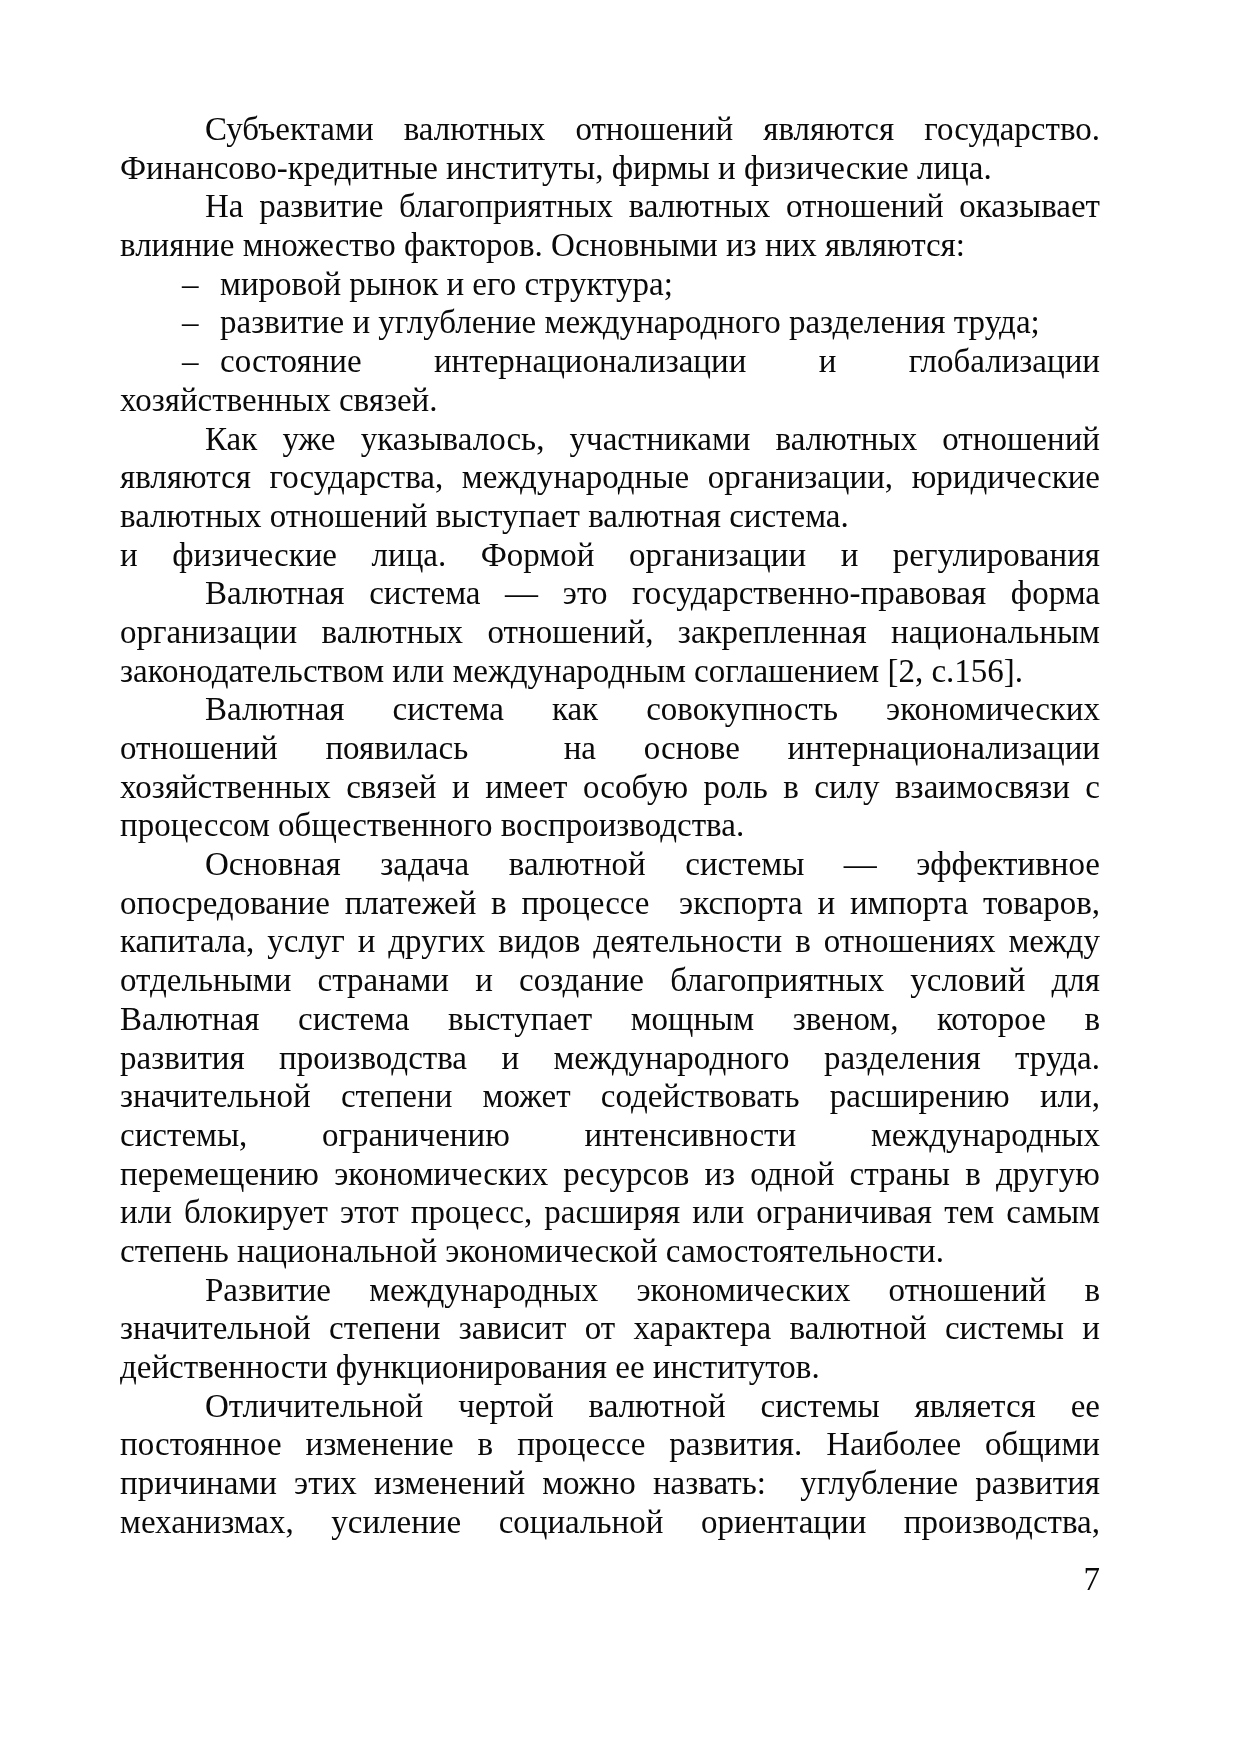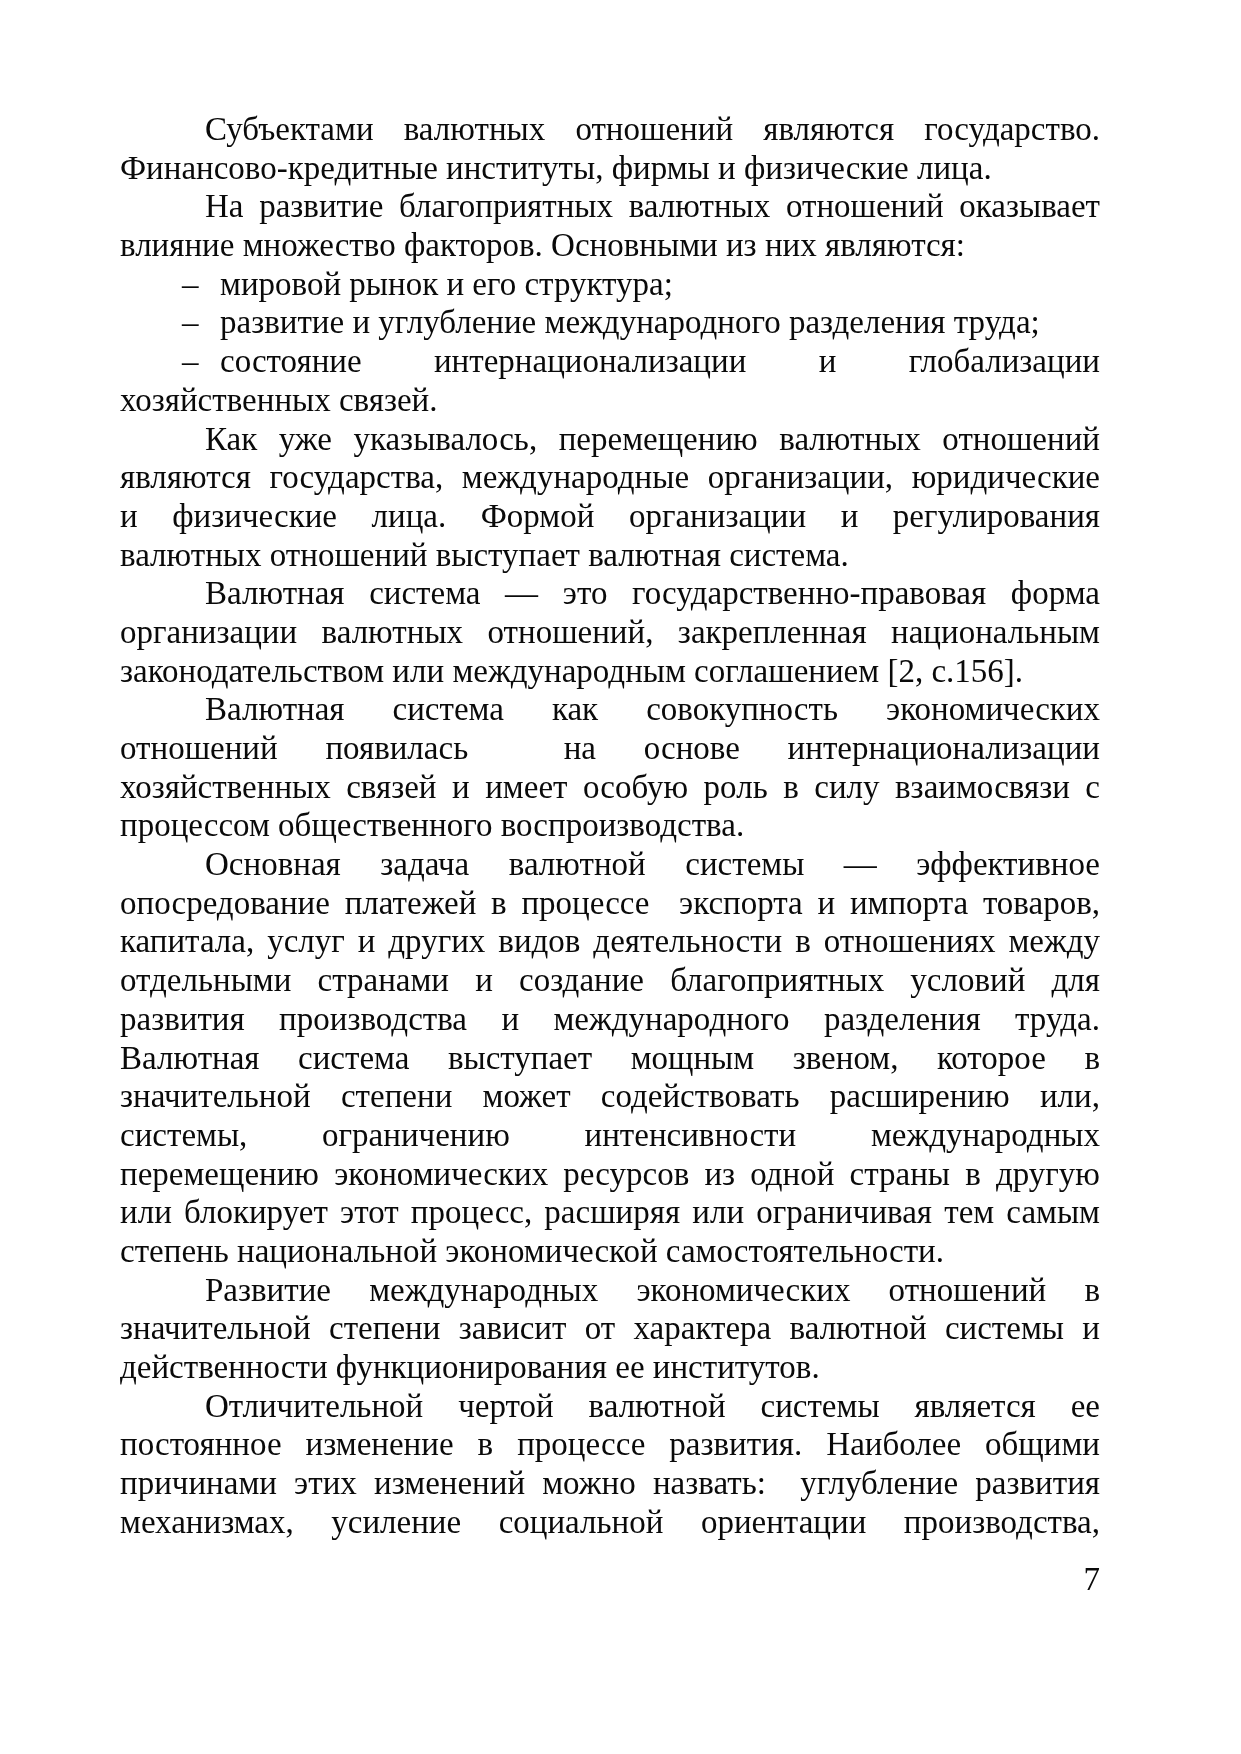--- a/index.html
+++ b/index.html
@@ -58,37 +58,37 @@
 <div class="page">
   <div class="text-block">
       <div class="line j indent">Субъектами валютных отношений являются государство.</div>
       <div class="line">Финансово-кредитные институты, фирмы и физические лица.</div>
       <div class="line j indent">На развитие благоприятных валютных отношений оказывает</div>
       <div class="line">влияние множество факторов. Основными из них являются:</div>
       <div class="line bullettext"><span class="dash">–</span><span>мировой рынок и его структура;</span></div>
       <div class="line bullettext"><span class="dash">–</span><span>развитие и углубление международного разделения труда;</span></div>
       <div class="line j bullettext"><span class="dash">–</span><span>состояние интернационализации и глобализации</span></div>
       <div class="line">хозяйственных связей.</div>
-      <div class="line j indent">Как уже указывалось, перемещению валютных отношений</div>
+      <div class="line j indent">Как уже указывалось, участниками валютных отношений</div>
       <div class="line j">являются государства, международные организации, юридические</div>
+      <div class="line">валютных отношений выступает валютная система.</div>
       <div class="line j">и физические лица. Формой организации и регулирования</div>
-      <div class="line">валютных отношений выступает валютная система.</div>
       <div class="line j indent">Валютная система — это государственно-правовая форма</div>
       <div class="line j">организации валютных отношений, закрепленная национальным</div>
       <div class="line">законодательством или международным соглашением [2, с.156].</div>
       <div class="line j indent">Валютная система как совокупность экономических</div>
       <div class="line j">отношений появилась &nbsp;на основе интернационализации</div>
       <div class="line j">хозяйственных связей и имеет особую роль в силу взаимосвязи с</div>
       <div class="line">процессом общественного воспроизводства.</div>
       <div class="line j indent">Основная задача валютной системы — эффективное</div>
       <div class="line j">опосредование платежей в процессе &nbsp;экспорта и импорта товаров,</div>
       <div class="line j">капитала, услуг и других видов деятельности в отношениях между</div>
       <div class="line j">отдельными странами и создание благоприятных условий для</div>
+      <div class="line j">Валютная система выступает мощным звеном, которое в</div>
       <div class="line j">развития производства и международного разделения труда.</div>
-      <div class="line j">Валютная система выступает мощным звеном, которое в</div>
       <div class="line j">значительной степени может содействовать расширению или,</div>
       <div class="line j">системы, ограничению интенсивности международных</div>
       <div class="line j">перемещению экономических ресурсов из одной страны в другую</div>
       <div class="line j">или блокирует этот процесс, расширяя или ограничивая тем самым</div>
       <div class="line">степень национальной экономической самостоятельности.</div>
       <div class="line j indent">Развитие международных экономических отношений в</div>
       <div class="line j">значительной степени зависит от характера валютной системы и</div>
       <div class="line">действенности функционирования ее институтов.</div>
       <div class="line j indent">Отличительной чертой валютной системы является ее</div>
       <div class="line j">постоянное изменение в процессе развития. Наиболее общими</div>

